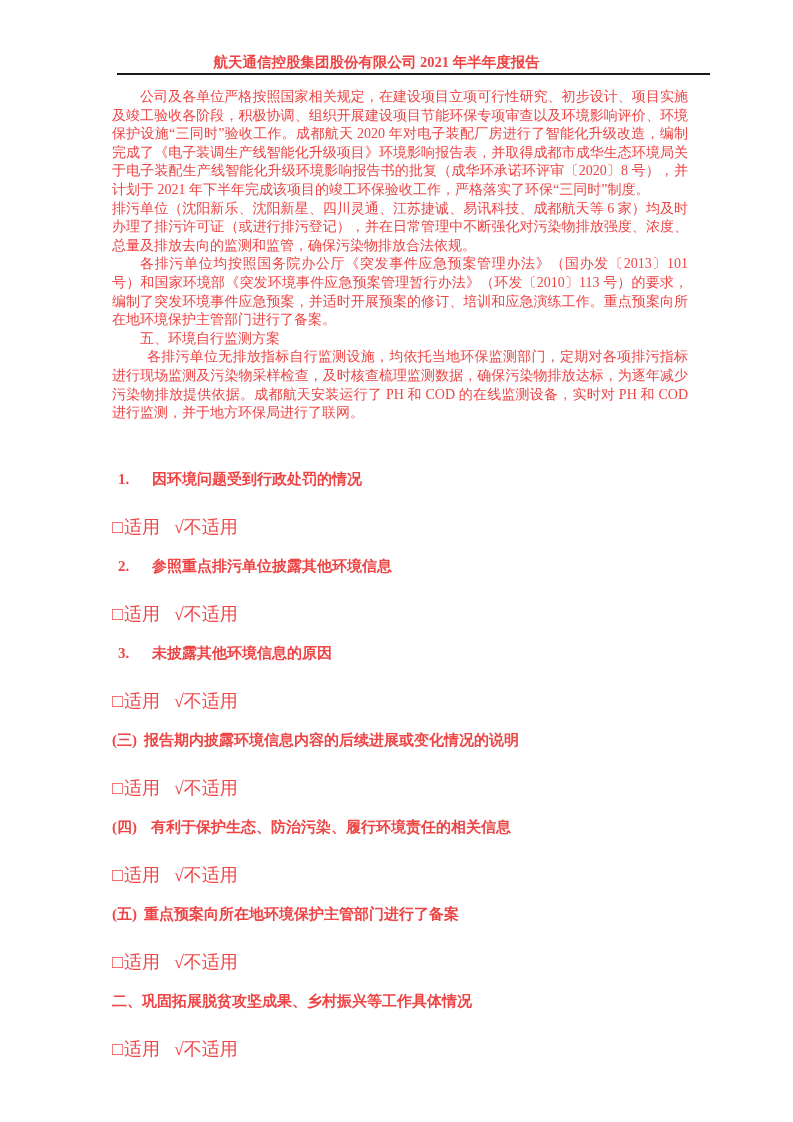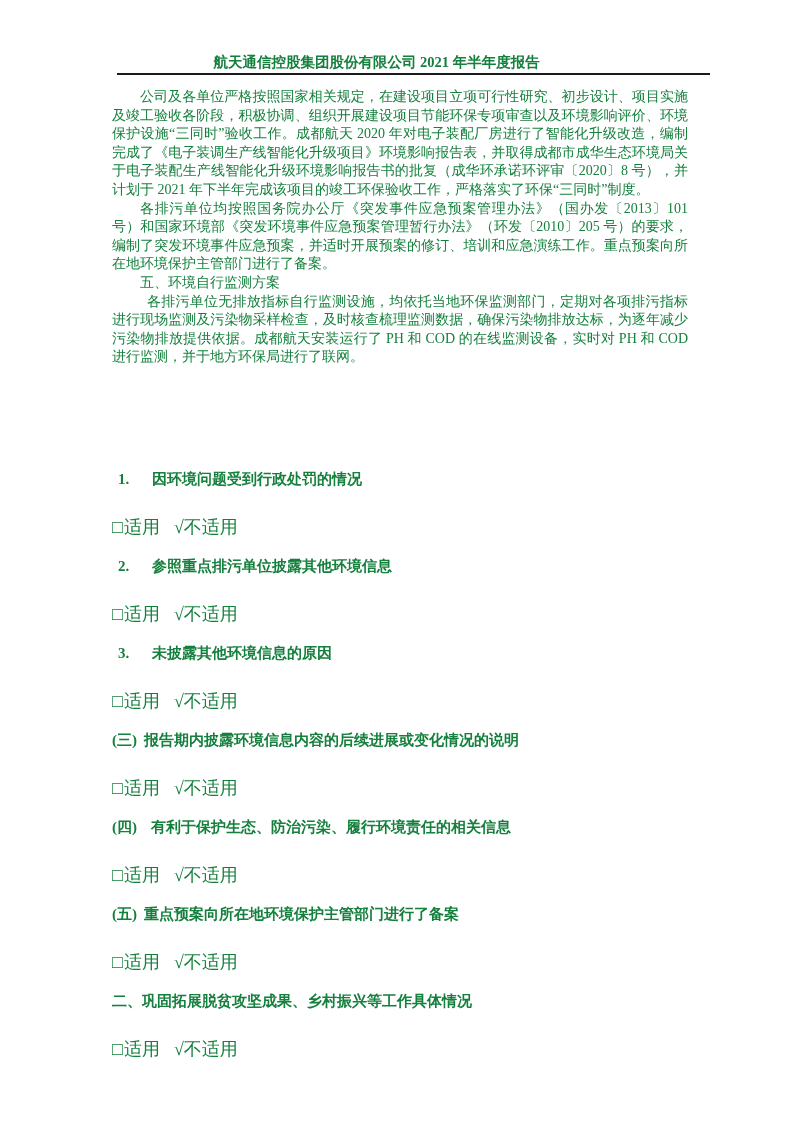--- a/index.html
+++ b/index.html
@@ -2,21 +2,21 @@
 <html><head>
 <meta charset="utf-8">
 <style>
   html, body { margin: 0; padding: 0; background: #e8e8e8; }
   .page {
     position: relative;
     width: 793px;
     height: 1122px;
     margin: 0 auto;
     background: #ffffff;
-    color: #15803d;
+    color: #ef4444;
     font-family: "Liberation Serif", "DejaVu Serif", serif;
     overflow: hidden;
   }
   .header-title {
     position: absolute;
     top: 52px; left: 0; right: 40px;
     text-align: center;
     font-size: 14.5px;
     line-height: 20px;
     font-weight: bold;
@@ -81,21 +81,22 @@
 </head>
 <body>
 
 <div class="page">
 
   <div class="header-title">航天通信控股集团股份有限公司 2021 年半年度报告</div>
   <div class="header-rule"></div>
 
   <div class="body-text">
     <p>公司及各单位严格按照国家相关规定，在建设项目立项可行性研究、初步设计、项目实施及竣工验收各阶段，积极协调、组织开展建设项目节能环保专项审查以及环境影响评价、环境保护设施“三同时”验收工作。成都航天 2020 年对电子装配厂房进行了智能化升级改造，编制完成了《电子装调生产线智能化升级项目》环境影响报告表，并取得成都市成华生态环境局关于电子装配生产线智能化升级环境影响报告书的批复（成华环承诺环评审〔2020〕8 号），并计划于 2021 年下半年完成该项目的竣工环保验收工作，严格落实了环保“三同时”制度。</p>
-    <p>各排污单位均按照国务院办公厅《突发事件应急预案管理办法》（国办发〔2013〕101 号）和国家环境部《突发环境事件应急预案管理暂行办法》（环发〔2010〕205 号）的要求，编制了突发环境事件应急预案，并适时开展预案的修订、培训和应急演练工作。重点预案向所在地环境保护主管部门进行了备案。</p>
+    <p class="no-indent">排污单位（沈阳新乐、沈阳新星、四川灵通、江苏捷诚、易讯科技、成都航天等 6 家）均及时办理了排污许可证（或进行排污登记），并在日常管理中不断强化对污染物排放强度、浓度、总量及排放去向的监测和监管，确保污染物排放合法依规。</p>
+    <p>各排污单位均按照国务院办公厅《突发事件应急预案管理办法》（国办发〔2013〕101 号）和国家环境部《突发环境事件应急预案管理暂行办法》（环发〔2010〕113 号）的要求，编制了突发环境事件应急预案，并适时开展预案的修订、培训和应急演练工作。重点预案向所在地环境保护主管部门进行了备案。</p>
     <h3>五、环境自行监测方案</h3>
     <p class="indent-25">各排污单位无排放指标自行监测设施，均依托当地环保监测部门，定期对各项排污指标进行现场监测及污染物采样检查，及时核查梳理监测数据，确保污染物排放达标，为逐年减少污染物排放提供依据。成都航天安装运行了 PH 和 COD 的在线监测设备，实时对 PH 和 COD 进行监测，并于地方环保局进行了联网。</p>
   </div>
 
   <div class="items">
 
     <div class="item">
       <div class="item-heading"><span class="item-label num">1.</span><span>因环境问题受到行政处罚的情况</span></div>
       <div class="checkbox-row"><span class="box">□</span><span>适用</span><span class="check">√</span><span>不适用</span></div>
     </div>

